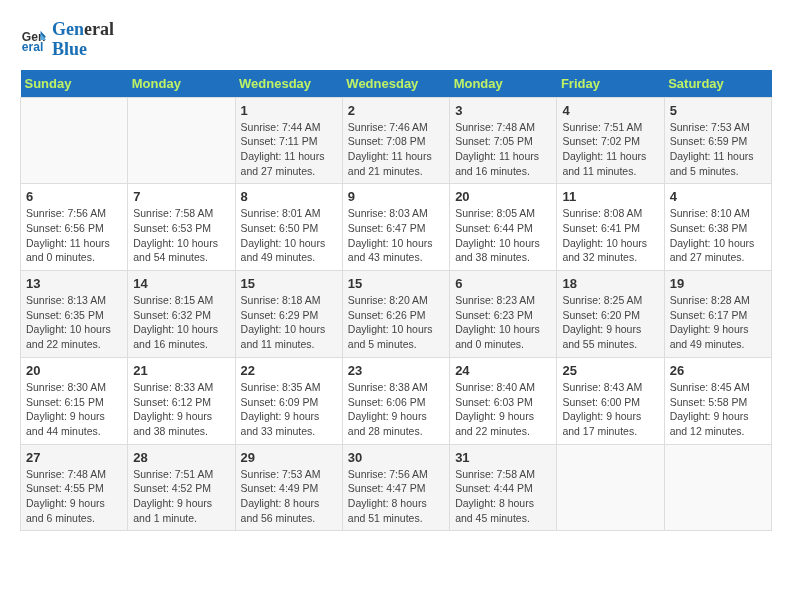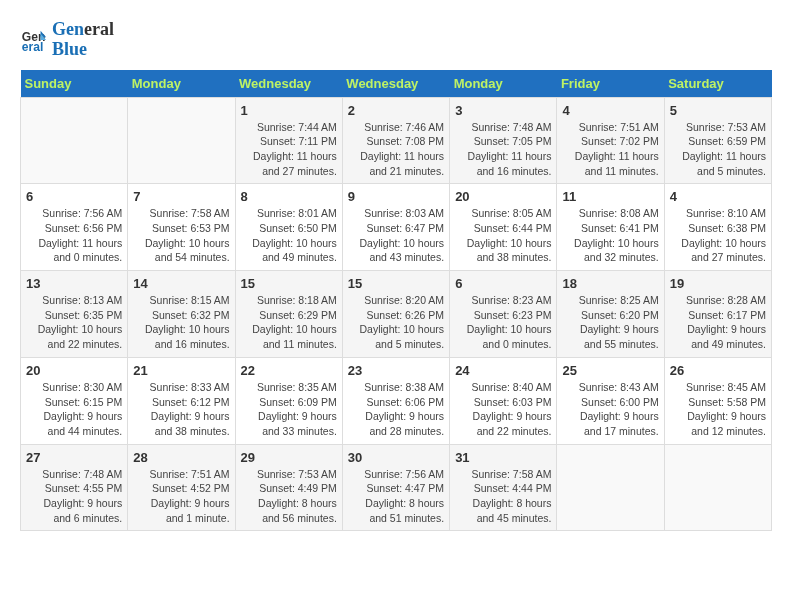--- a/index.html
+++ b/index.html
@@ -80,21 +80,20 @@
       font-size: 13px;
       font-weight: bold;
       color: #333;
       display: block;
       margin-bottom: 2px;
     }
     .day-info {
       color: #444;
       font-size: 10.5px;
       line-height: 1.4;
-      text-align: right;
     }
     .empty-cell {
       background: #f9f9f9;
     }
   </style>
 </head>
 <body>
 
 <div class="header">
   <div class="logo">

